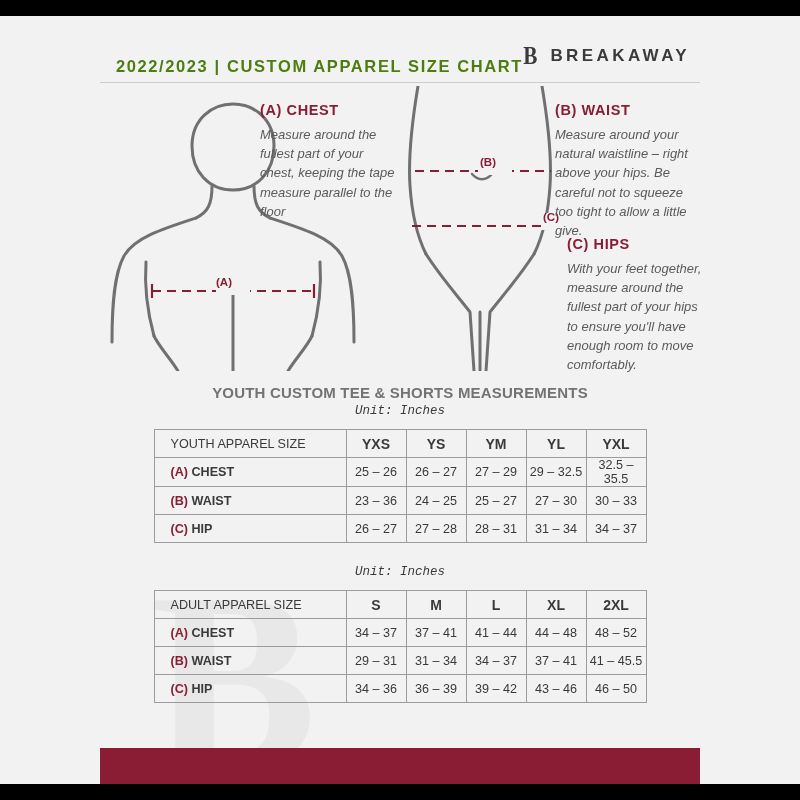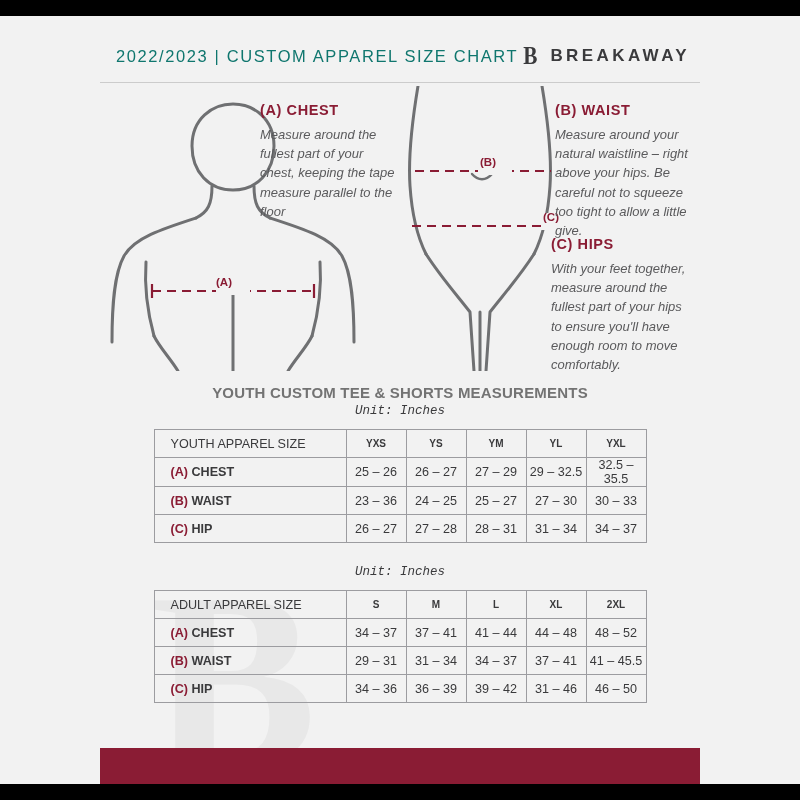--- a/index.html
+++ b/index.html
@@ -42,25 +42,25 @@
   .header {
     position: absolute;
     left: 0;
     top: 0;
     width: 800px;
     height: 66px;
   }
   .header-title {
     position: absolute;
     left: 116px;
-    top: 31px;
+    top: 41px;
     font-size: 16.5px;
-    font-weight: normal;
+    font-weight: bold;
     letter-spacing: 1.6px;
-    color: #0f766e;
+    color: #4d7c0f;
   }
   .brand {
     position: absolute;
     right: 110px;
     top: 27px;
     display: flex;
     align-items: center;
     gap: 12px;
   }
   .brand-mark {
@@ -110,21 +110,21 @@
   }
   .callout p {
     margin: 0;
     font-size: 13px;
     line-height: 1.48;
     font-style: italic;
     color: #5a5a5c;
   }
   #callout-chest { left: 160px; top: 16px; }
   #callout-waist { left: 455px; top: 16px; }
-  #callout-hips  { left: 451px; top: 150px; }
+  #callout-hips  { left: 467px; top: 150px; }
 
   
   .section-title {
     text-align: center;
     font-size: 15px;
     font-weight: bold;
     color: #737373;
     letter-spacing: 0.2px;
   }
   .section-unit {
@@ -151,21 +151,21 @@
     padding: 0;
   }
   table.size-table th.rowhead,
   table.size-table td.rowhead {
     text-align: left;
     padding-left: 16px;
     width: 175px;
   }
   table.size-table th {
     font-weight: bold;
-    font-size: 10px;
+    font-size: 14px;
   }
   table.size-table th.rowhead { font-weight: normal; font-size: 12.6px; }
   .tag {
     color: #8a1c34;
     font-weight: bold;
   }
   .rowlabel { font-weight: bold; }
   #youth-block { position: absolute; left: 100px; top: 368px; width: 600px; }
   #adult-block { position: absolute; left: 100px; top: 546px; width: 600px; }
 
@@ -353,21 +353,21 @@
             <td>41 – 45.5</td>
           </tr>
           <tr>
             <td class="rowhead">
               <span class="tag">(C)</span>
               <span class="rowlabel">HIP</span>
             </td>
             <td>34 – 36</td>
             <td>36 – 39</td>
             <td>39 – 42</td>
-            <td>31 – 46</td>
+            <td>43 – 46</td>
             <td>46 – 50</td>
           </tr>
         </tbody>
       </table>
     </div>
 
     <div class="footer-bar"></div>
   </div>
 </div>
 

